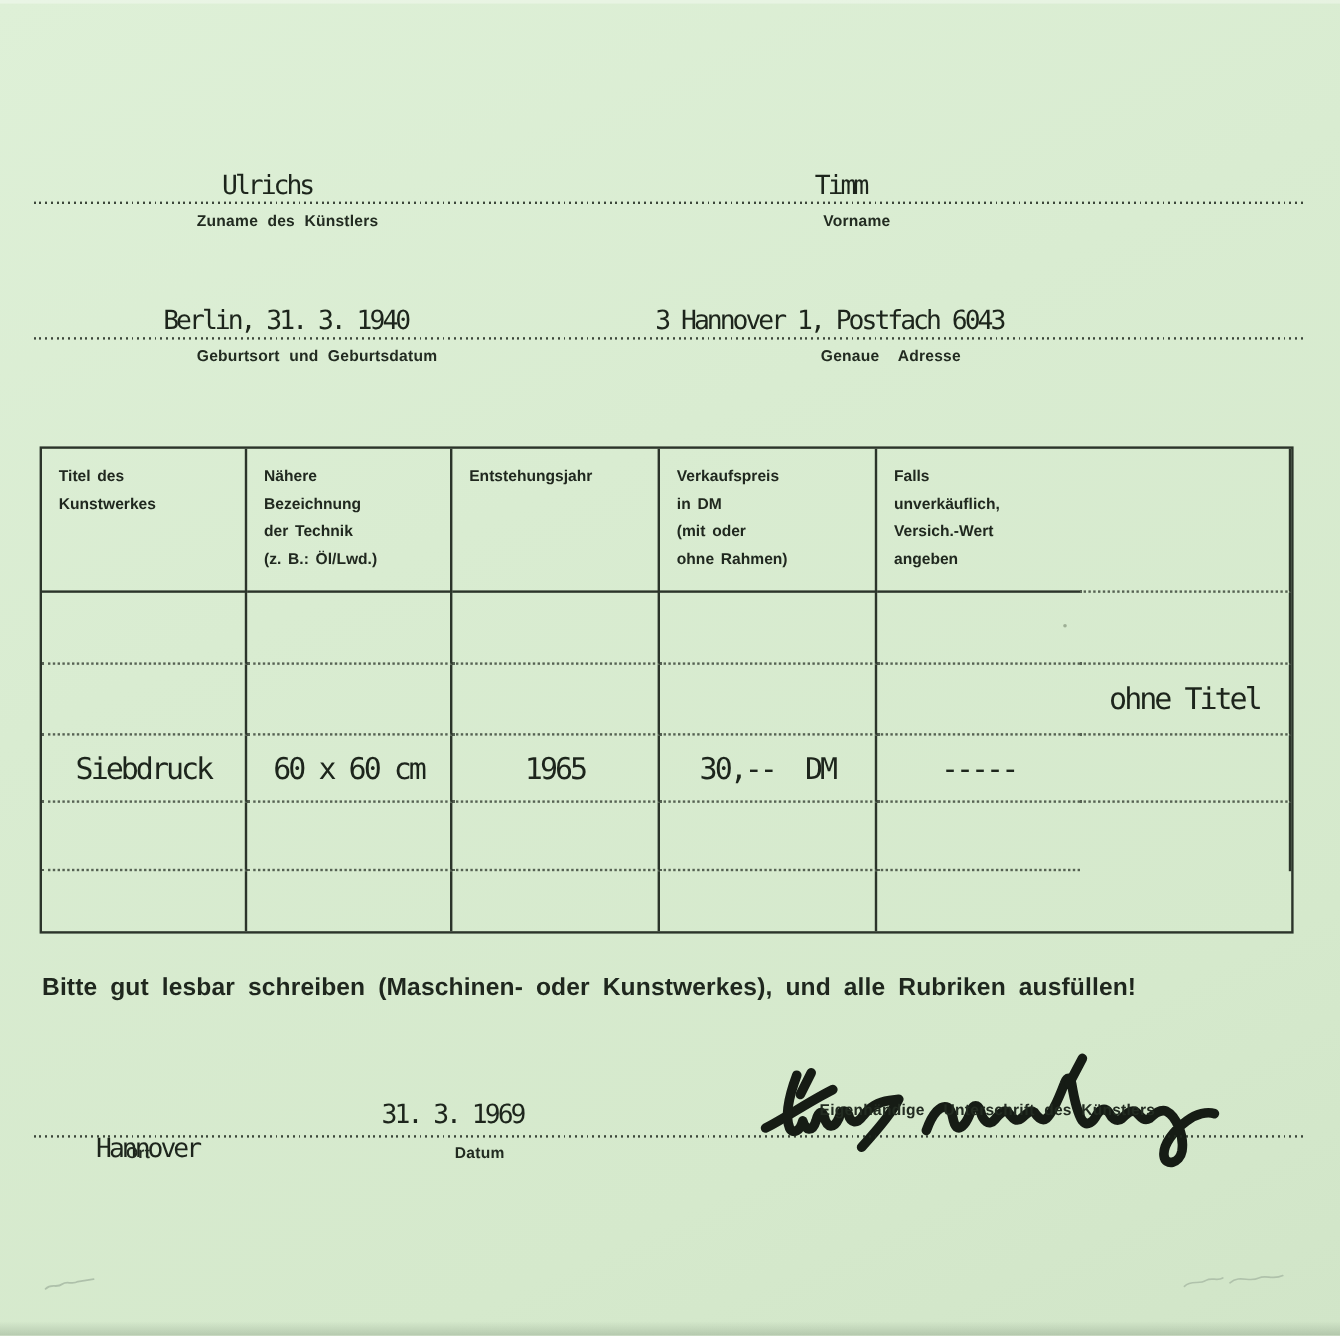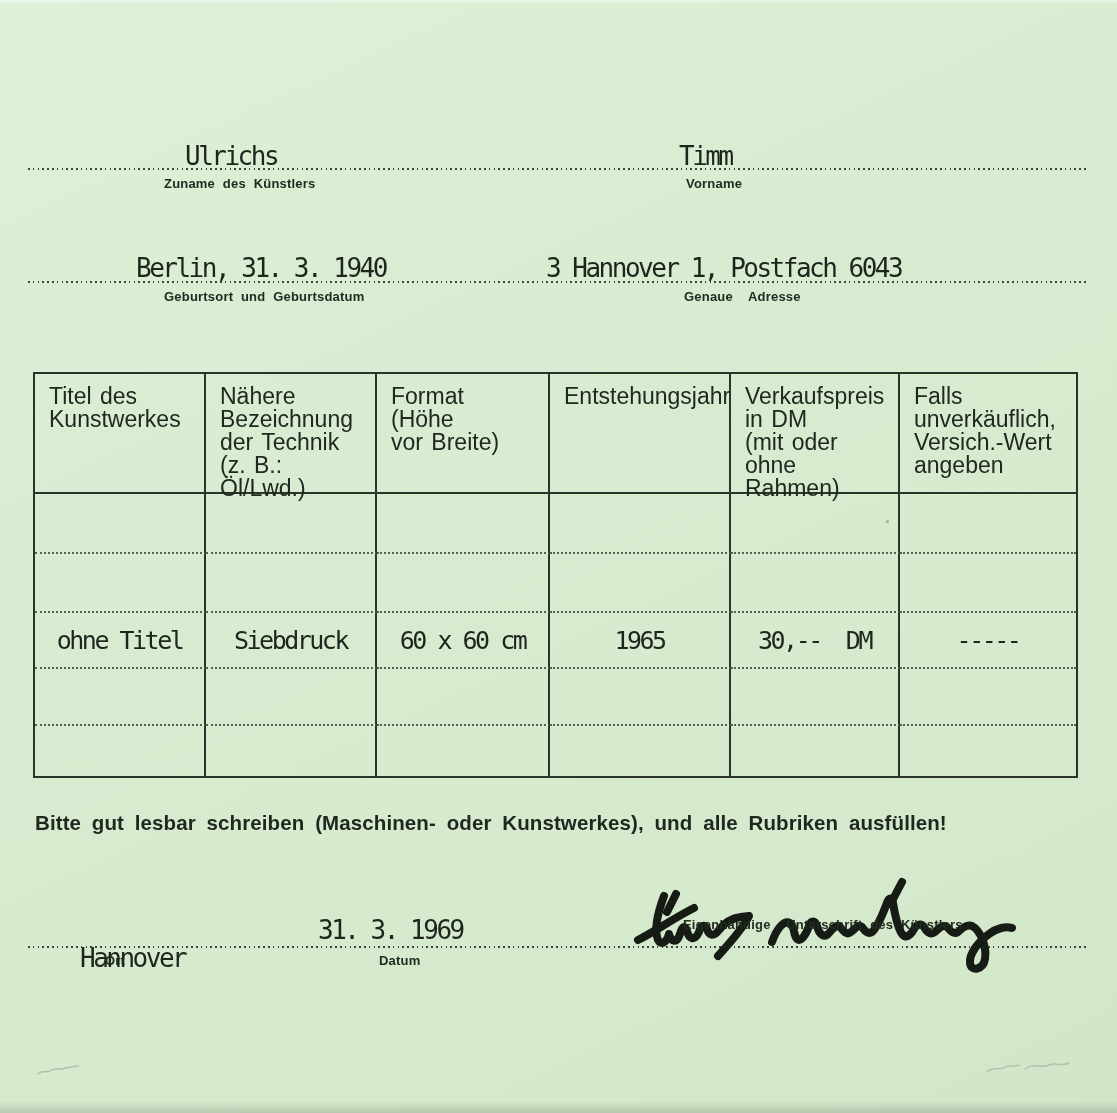--- a/index.html
+++ b/index.html
@@ -8,21 +8,21 @@
     background:linear-gradient(155deg,#def0d7 0%,#d9ecd1 38%,#d5e9cc 78%,#d1e5c8 100%);
     font-family:"Liberation Sans",sans-serif;color:#20281f;
   }
   .page::before{content:"";position:absolute;left:0;top:0;right:0;height:3px;
     background:rgba(255,255,255,.35);}
   .page::after{content:"";position:absolute;left:0;bottom:0;right:0;height:12px;
     background:linear-gradient(to bottom,rgba(70,90,70,0),rgba(70,90,70,.22));}
   .abs{position:absolute;}
   
   .tw{
-    font-family:"DejaVu Sans Mono",monospace;font-size:26px;line-height:30px;
+    font-family:"DejaVu Sans Mono",monospace;font-size:22px;line-height:30px;
     letter-spacing:-2.5px;color:#1d251c;white-space:pre-wrap;
   }
   
   .lbl{
     font-size:13px;font-weight:bold;letter-spacing:.2px;word-spacing:4px;
     color:#222b21;white-space:pre-wrap;
   }
   
   .dot{
     height:2.4px;
@@ -31,21 +31,21 @@
   
   .table{
     box-sizing:border-box;left:33px;top:372px;width:1045px;height:406px;
     border:2px solid #2b342a;
     display:grid;
     grid-template-columns:171px 171px 173px 181px 169px 176px;
     grid-template-rows:120px 60px 59px 56px 57px 50px;
   }
   .th{
     box-sizing:border-box;border-right:2px solid #2b342a;border-bottom:2px solid #2b342a;
-    font-size:23px;font-weight:normal;line-height:23px;padding:11px 6px 0 14px;
+    font-size:13px;font-weight:bold;line-height:23px;padding:11px 6px 0 14px;
     white-space:pre-line;word-spacing:2px;
   }
   .td{
     box-sizing:border-box;border-right:2px solid #2b342a;
     border-bottom:2px dotted rgba(43,52,42,.75);
     display:flex;align-items:center;justify-content:center;
   }
   .lastcol{border-right:none;}
   .lastrow{border-bottom:none;}
   .cellval{font-family:"DejaVu Sans Mono",monospace;font-size:25px;
@@ -74,23 +74,20 @@
   <div class="abs lbl" style="left:164px;top:289px;">Geburtsort und Geburtsdatum</div>
   <div class="abs lbl" style="left:684px;top:289px;">Genaue  Adresse</div>
 
   <div class="abs table">
     <div class="th">Titel des
 Kunstwerkes</div>
     <div class="th">Nähere
 Bezeichnung
 der Technik
 (z. B.: Öl/Lwd.)</div>
-    <div class="th">Format
-(Höhe
-vor Breite)</div>
     <div class="th">Entstehungsjahr</div>
     <div class="th">Verkaufspreis
 in DM
 (mit oder
 ohne Rahmen)</div>
     <div class="th lastcol">Falls
 unverkäuflich,
 Versich.-Wert
 angeben</div>
 

